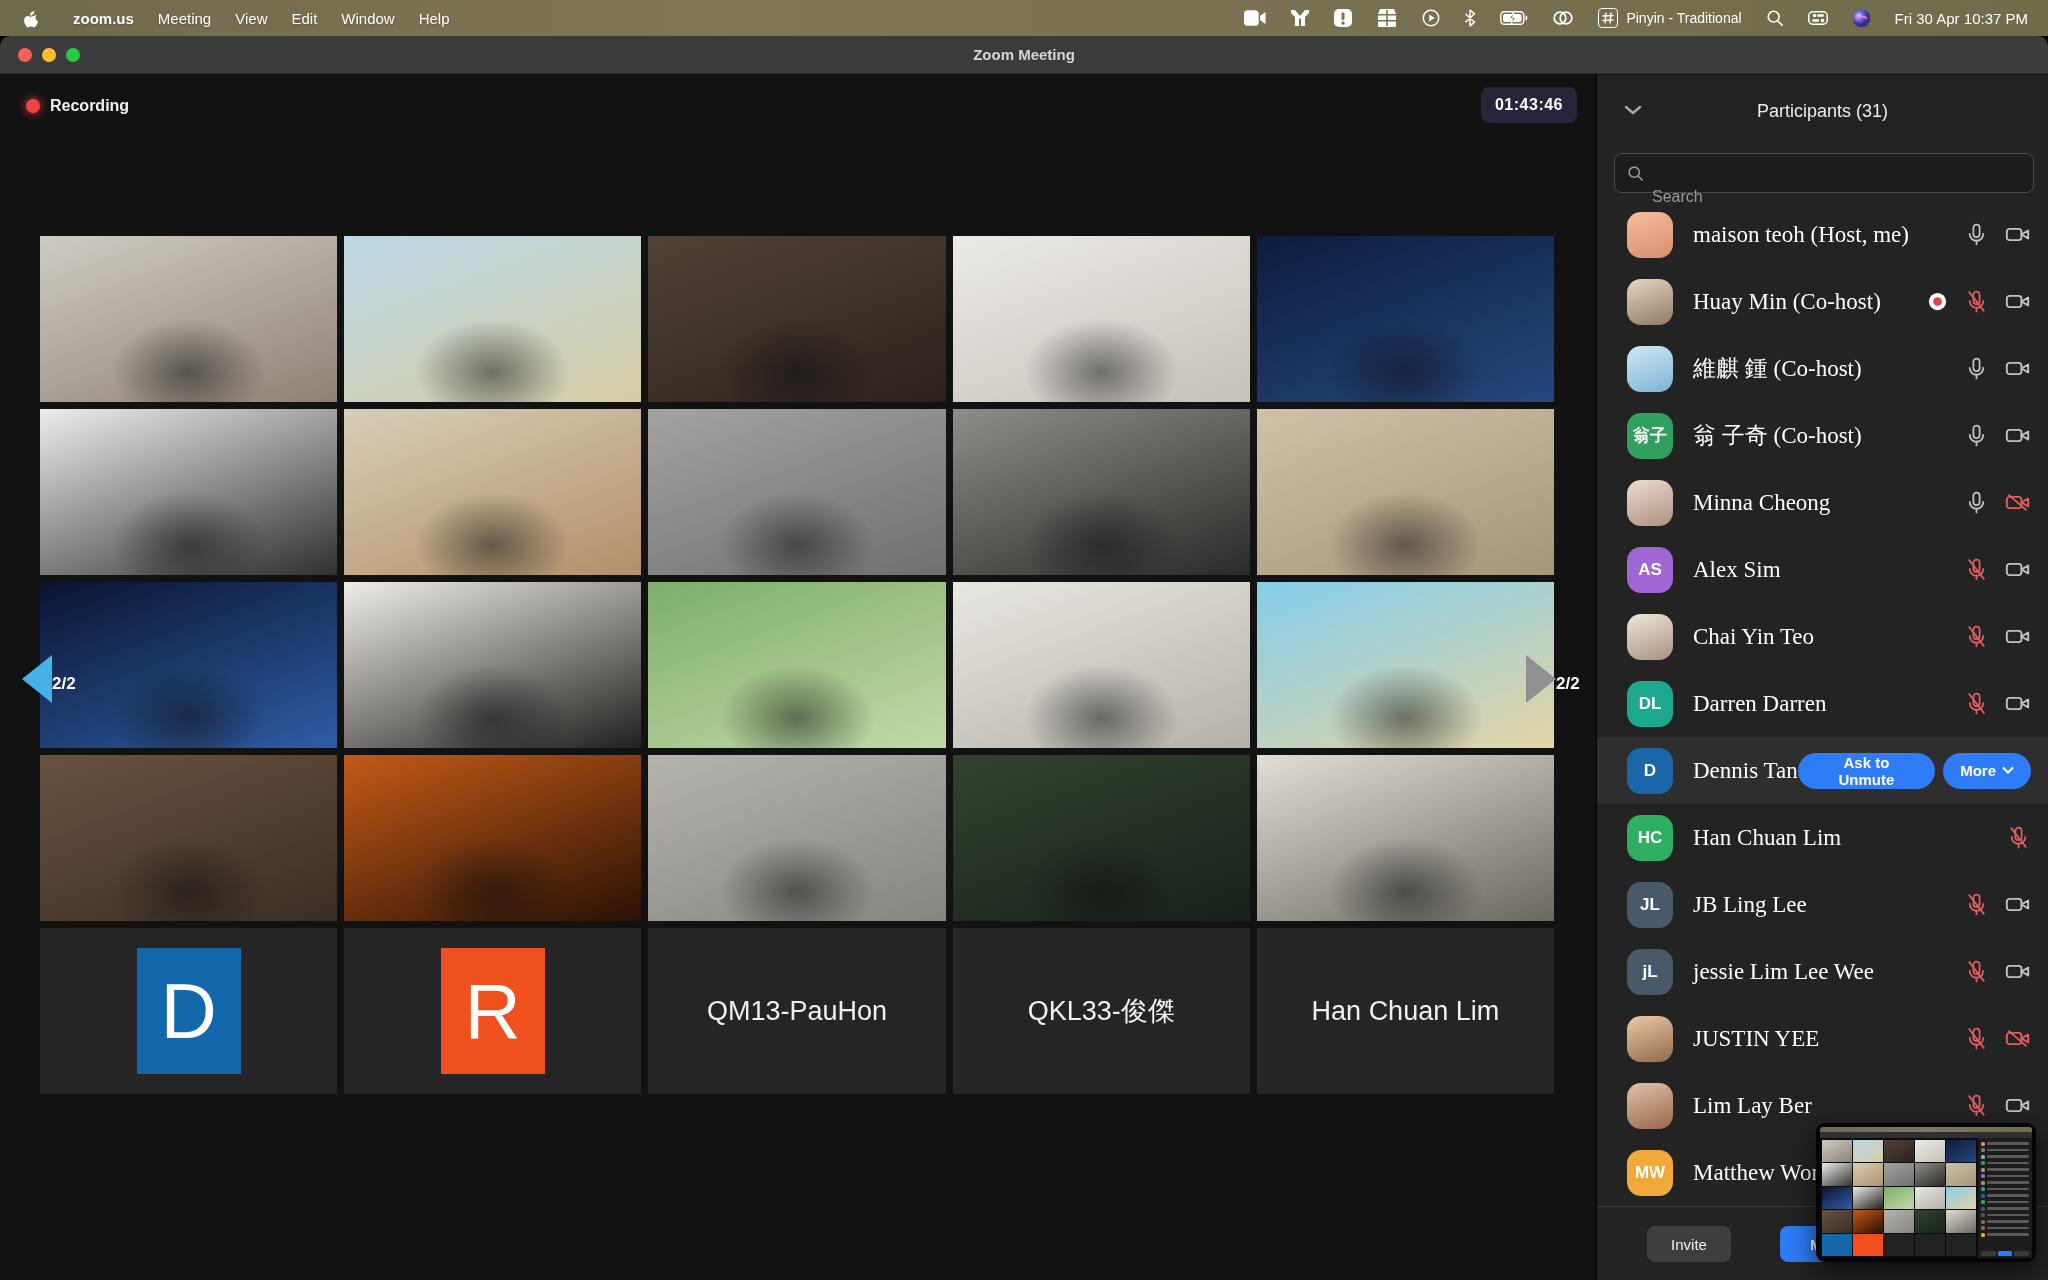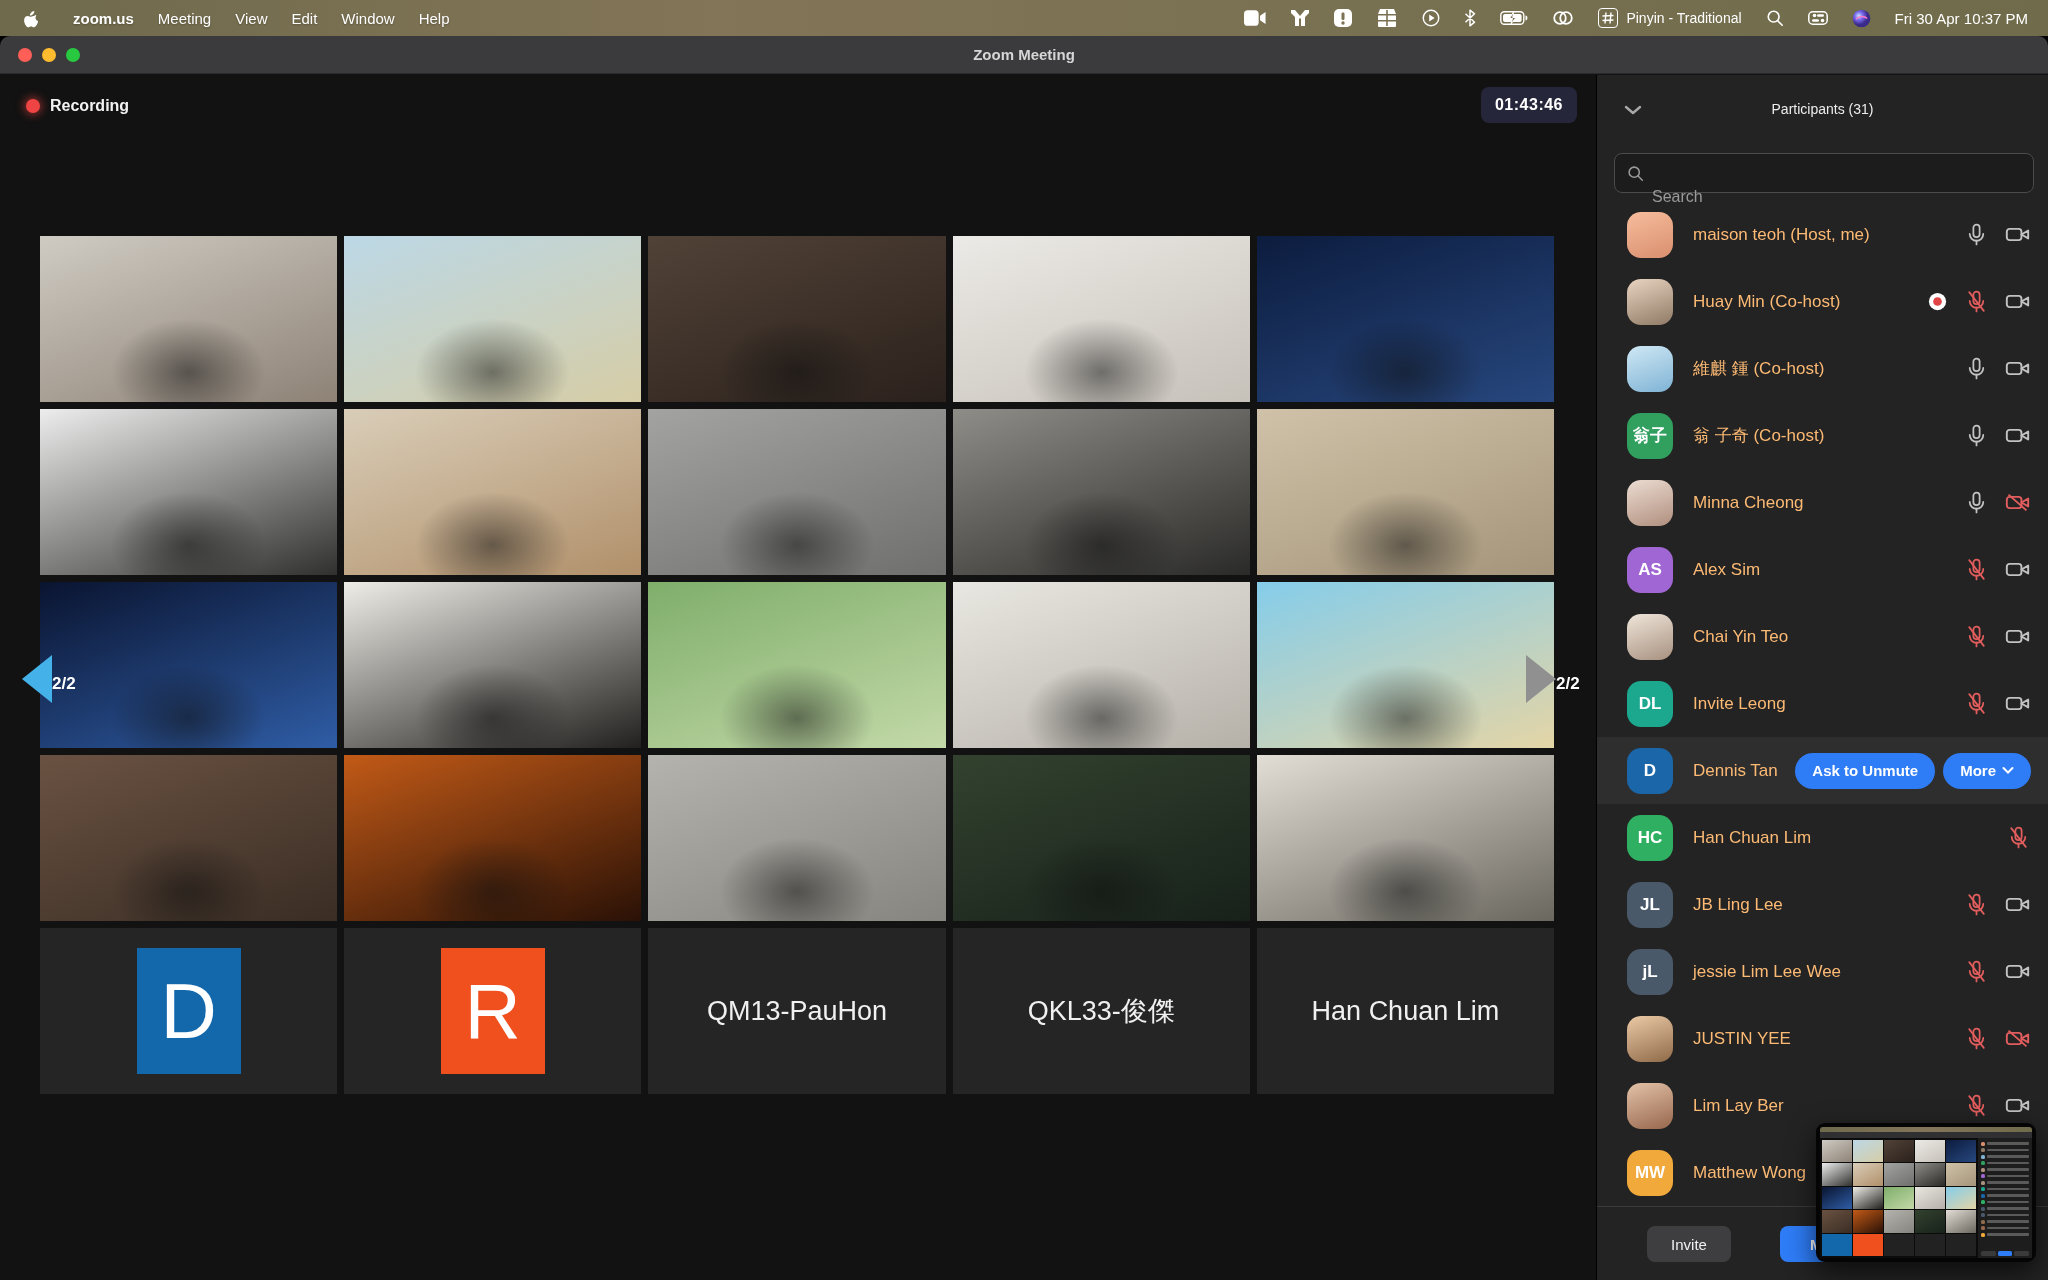--- a/index.html
+++ b/index.html
@@ -56,35 +56,35 @@
   .nav-label { margin-top:10px; color:#fff; font-size:17px; font-weight:700; }
   .tri-left { width:0; height:0; border-top:24px solid transparent; border-bottom:24px solid transparent;
     border-right:30px solid #44b2e8; }
   .tri-right { width:0; height:0; border-top:24px solid transparent; border-bottom:24px solid transparent;
     border-left:30px solid #909090; }
 
   
   .panel { position:relative; width:452px; height:100%; background:#232323; border-left:1px solid #000; }
   .p-header { position:relative; height:78px; }
   .p-title { position:absolute; left:0; right:0; top:26px; text-align:center; color:#ececec;
-    font-size:14px; font-weight:500; }
+    font-size:18px; font-weight:500; }
   .p-collapse { position:absolute; left:26px; top:28px; cursor:pointer; }
   .searchwrap { position:absolute; left:17px; top:78px; width:420px; height:40px;
     background:#1c1c1c; border:1px solid #4b4b4b; border-radius:8px;
     display:flex; align-items:center; padding:0 12px; gap:8px; }
   .searchwrap input { flex:1; background:transparent; border:none; outline:none;
     color:#c4b5fd; font-size:16px; font-family:inherit;margin-top:47px; }
   .searchwrap input::placeholder { color:#9a9a9a; }
 
   .plist { position:absolute; left:0; top:126px; width:452px; height:1005px; overflow:hidden; }
   .prow { height:67px; display:flex; align-items:center; padding:0 18px 0 30px; }
   .prow.hover { background:#2e2e2e; }
   .avatar { width:46px; height:46px; border-radius:14px; flex:0 0 46px;
     display:flex; align-items:center; justify-content:center; color:#fff; font-size:17px; font-weight:600; }
-  .pname { margin-left:20px; color:#fdba74; font-size:17px; white-space:nowrap; }
+  .pname { margin-left:20px; color:#ffffff; font-size:23px; white-space:nowrap;font-family:Liberation Serif, serif; }
   .picons { margin-left:auto; display:flex; align-items:center; gap:15px; }
   .pbtns { margin-left:auto; display:flex; align-items:center; gap:8px; }
   .pill { height:36px; border-radius:18px; background:#2e7cf6; color:#fff; border:none;
     font-size:15px; font-weight:600; padding:0 17px; display:flex; align-items:center; gap:6px;
     font-family:inherit; cursor:pointer; }
 
   .p-bottom { position:absolute; left:0; bottom:0; width:452px; height:74px; border-top:1px solid #3a3a3a; }
   .btn-invite { position:absolute; left:50px; top:19px; width:84px; height:36px; background:#3e3e40;
     color:#f0f0f0; border:none; border-radius:8px; font-size:15px; font-family:inherit; cursor:pointer; }
   .btn-muteall { position:absolute; left:183px; top:19px; width:118px; height:36px; background:#2e7cf6;
@@ -473,21 +473,21 @@
                   <g fill="none" stroke="#c2c2c2" stroke-width="1.7" stroke-linejoin="round">
                     <rect x="2.5" y="7" width="13" height="10" rx="2.5"></rect>
                     <path d="M15.5 12l6-3.5v7z"></path>
                   </g>
                 </svg>
               </span>
             </div>
           </div>
           <div class="prow">
             <div class="avatar" style="background: rgb(28, 167, 143);">DL</div>
-            <span class="pname">Invite Leong</span>
+            <span class="pname">Darren Darren</span>
             <div class="picons">
               <span style="display: inline-flex;">
                 <svg width="25" height="25" viewBox="0 0 24 24">
                   <g fill="none" stroke="#e25d5d" stroke-width="1.7" stroke-linecap="round">
                     <rect x="9" y="2.5" width="6" height="12" rx="3"></rect>
                     <path d="M5.5 11.5a6.5 6.5 0 0 0 13 0"></path>
                     <path d="M12 18v3.5"></path>
                     <line x1="5" y1="3" x2="19" y2="21"></line>
                   </g>
                 </svg>

